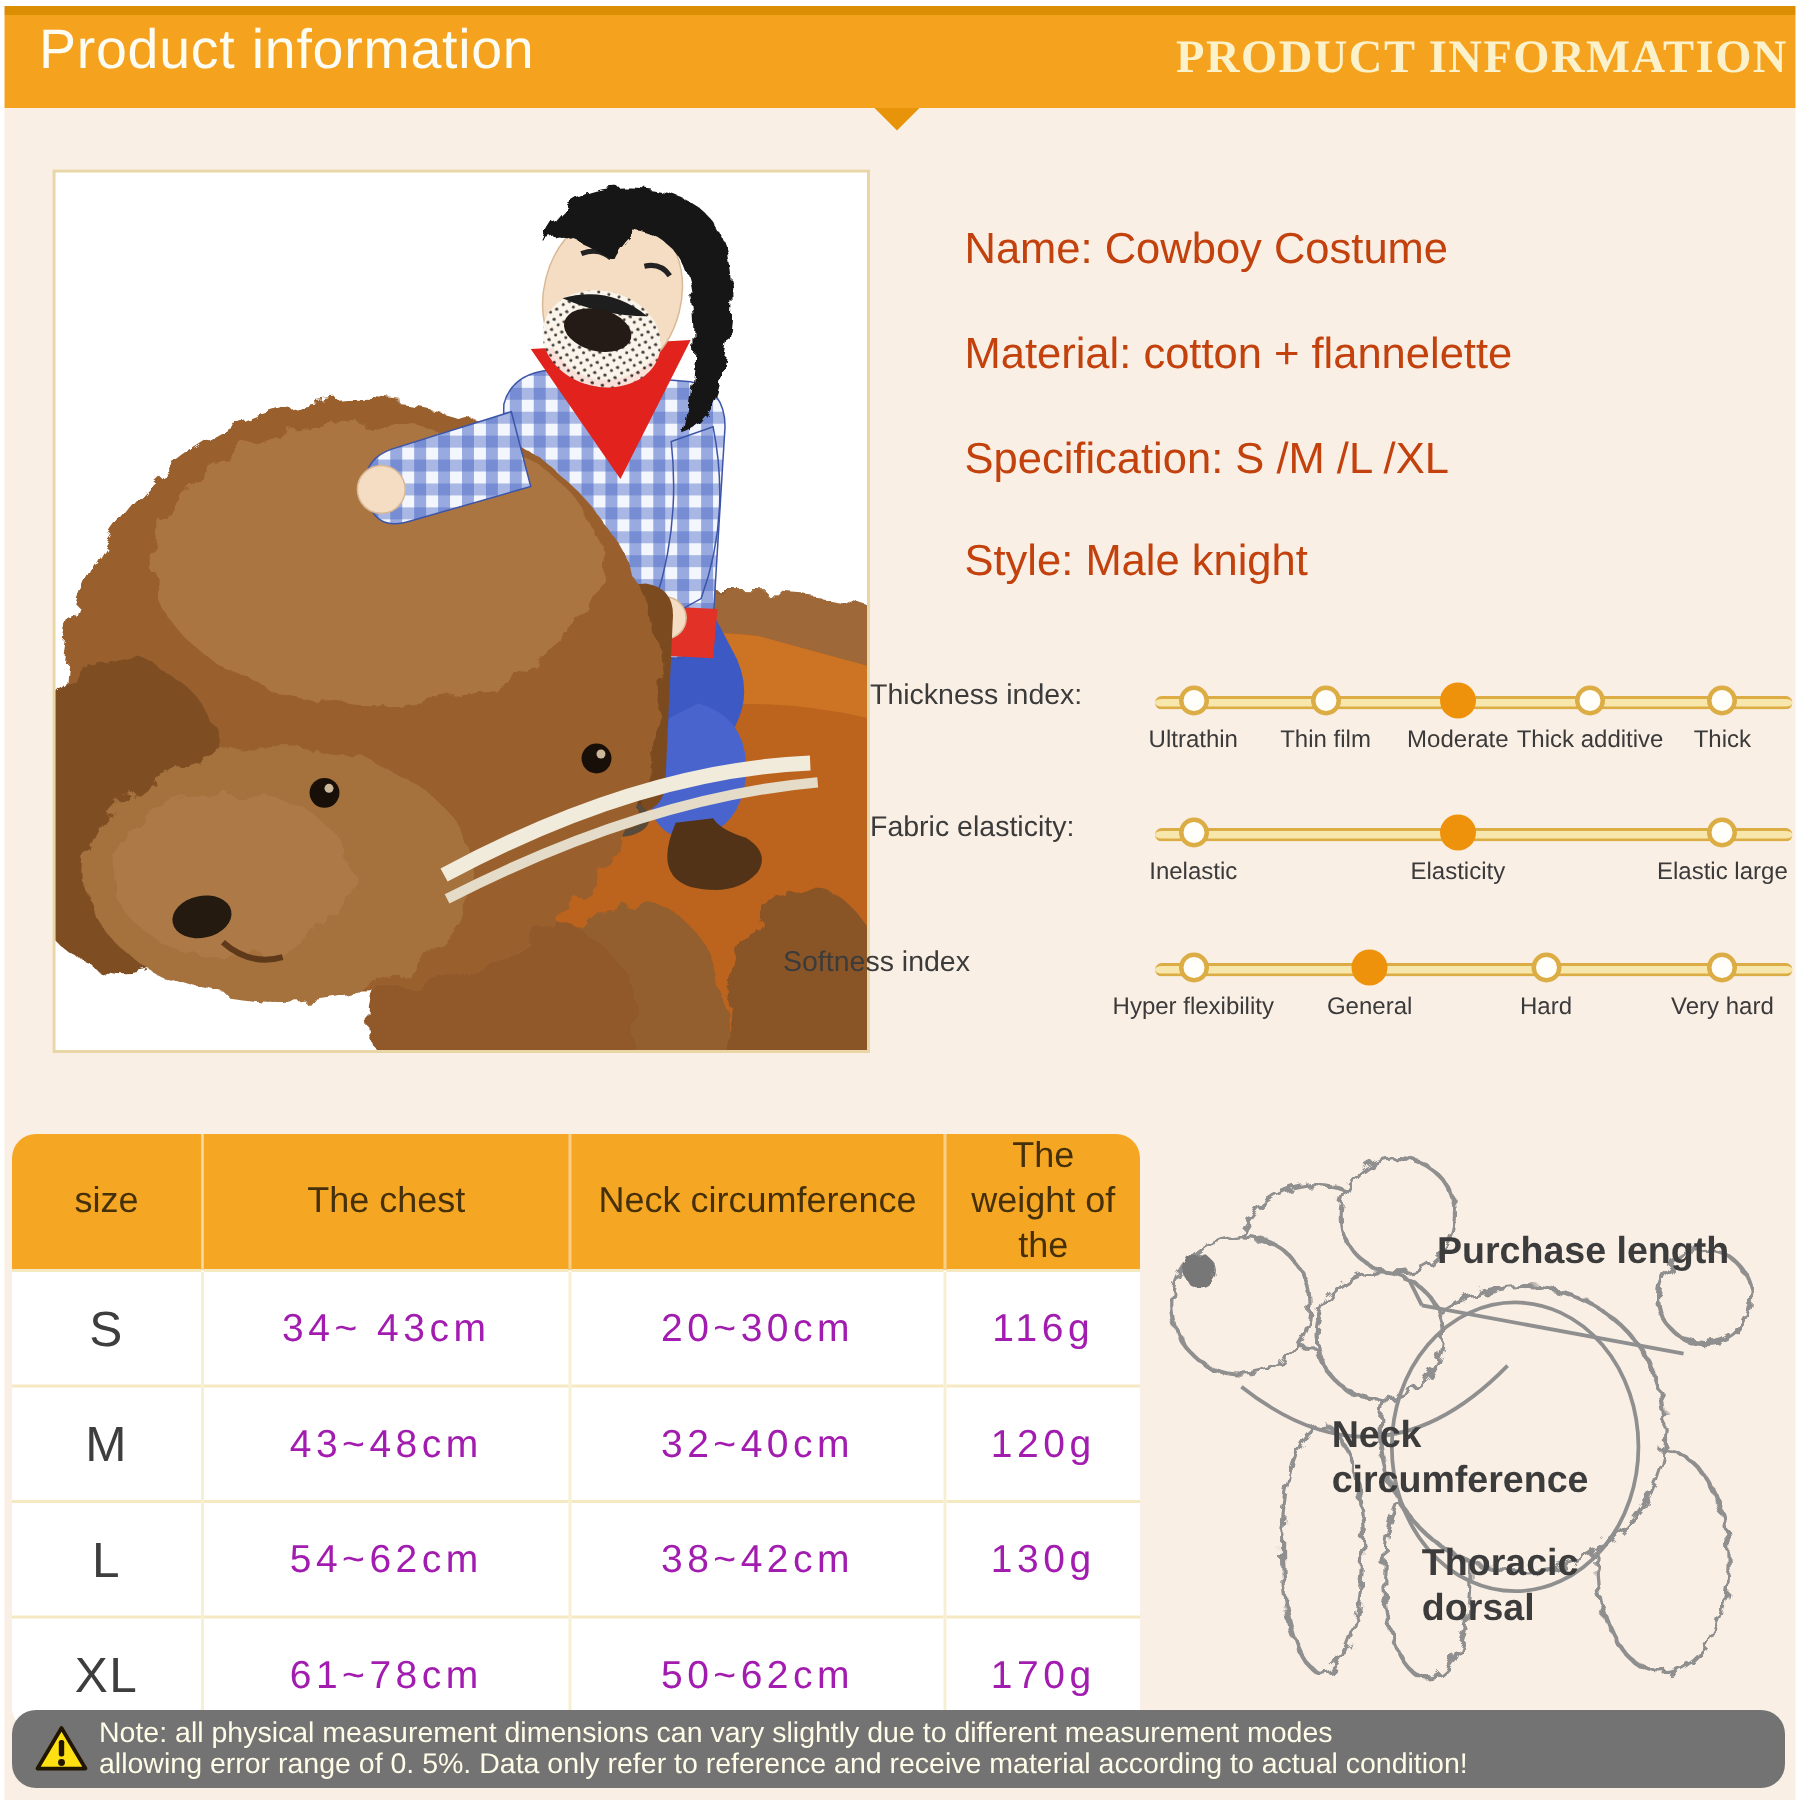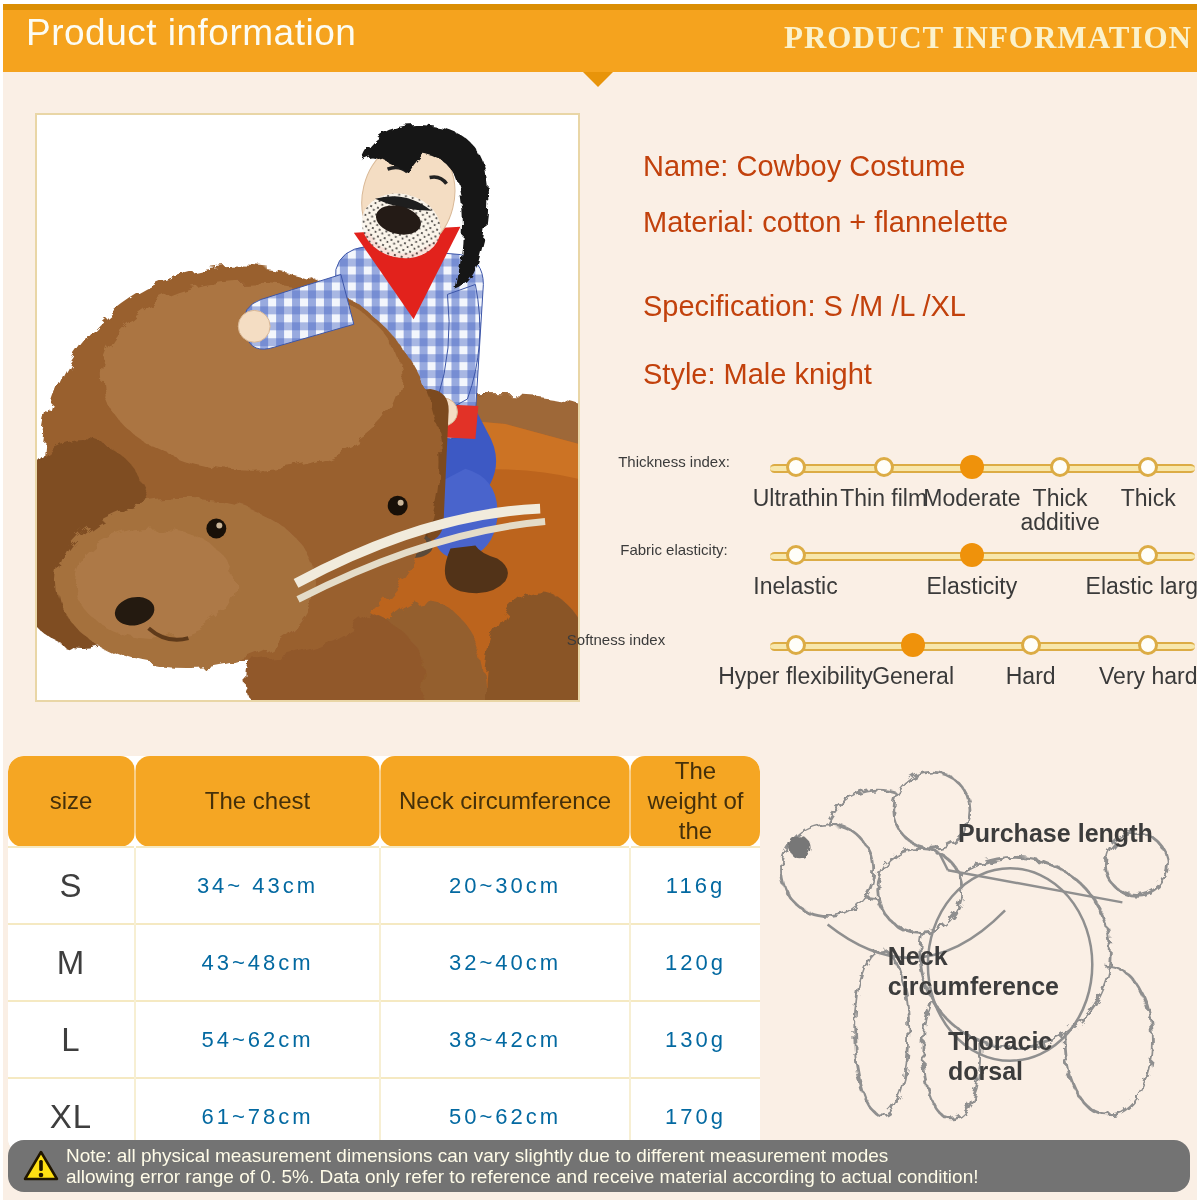--- a/index.html
+++ b/index.html
@@ -18,39 +18,39 @@
       color:#FBF2CC;letter-spacing:1px;white-space:nowrap;}
   .notch{position:absolute;left:583px;top:72px;width:0;height:0;
       border-left:15px solid transparent;border-right:15px solid transparent;border-top:15px solid #E8940A;}
   
   .photo-frame{position:absolute;left:35px;top:113px;width:541px;height:585px;background:#FFFFFF;
       border:2px solid #E9D6A6;}
   .photo-frame svg{display:block;}
   
   .info-line{position:absolute;left:643px;font-size:29px;color:#c2410c;white-space:nowrap;}
   
-  .slider-label{position:absolute;width:188px;text-align:center;font-size:15px;color:#3B3B3B;white-space:nowrap;}
+  .slider-label{position:absolute;width:188px;text-align:left;font-size:19px;color:#3B3B3B;white-space:nowrap;}
   .track{position:absolute;left:770px;width:425px;height:110px;}
   .rail{position:absolute;left:0;right:0;top:9px;height:5px;background:#F7E7AC;
       border-top:2px solid #DCAC45;border-bottom:2px solid #DCAC45;border-radius:6px;}
   .stop{position:absolute;top:2px;width:20px;height:20px;margin-left:-10px;border-radius:50%;
       background:#FFFEF8;border:3px solid #DCAC45;box-sizing:border-box;}
   .stop.active{top:0;width:24px;height:24px;margin-left:-12px;background:#EF920B;border:none;}
-  .stop-label{position:absolute;top:31px;transform:translateX(-50%);font-size:23px;color:#3A3A3A;
+  .stop-label{position:absolute;top:31px;transform:translateX(-50%);font-size:16px;color:#3A3A3A;
       white-space:nowrap;text-align:center;line-height:1.05;}
   .stop-label.wrap{white-space:normal;width:104px;}
   
   .table-wrap{position:absolute;left:8px;top:756px;width:752px;border-radius:16px;overflow:hidden;
       background:#FFFFFF;}
   table{border-collapse:collapse;table-layout:fixed;width:752px;}
   th{height:80px;background:#F5A623;color:#45300A;font-size:24px;font-weight:400;
-      text-align:center;vertical-align:middle;line-height:1.25;padding:0 6px;border-radius:15px;}
+      text-align:center;vertical-align:middle;line-height:1.25;padding:0 6px;}
   th + th{border-left:2px solid rgba(255,255,255,.45);}
-  td{height:73px;background:#FFFFFF;text-align:center;vertical-align:middle;color:#0369a1;
-      font-size:22px;letter-spacing:3px;border-top:2px solid #F5E9C2;}
+  td{height:73px;background:#FFFFFF;text-align:center;vertical-align:middle;color:#a21caf;
+      font-size:26px;letter-spacing:3px;border-top:2px solid #F5E9C2;}
   td + td{border-left:2px solid #F7EFD3;}
   td.c0{font-size:33px;letter-spacing:1px;color:#3E3E3E;}
   
   .diagram{position:absolute;left:768px;top:752px;width:424px;height:386px;font-weight:bold;}
   
   .note-bar{position:absolute;left:8px;top:1140px;width:1182px;height:52px;background:#737373;
       border-radius:16px;}
   .note-icon{position:absolute;left:14px;top:9px;}
   .note-text{position:absolute;left:58px;top:5px;color:#FFFCE8;font-size:19px;line-height:21px;}
   .note-text p{margin:0;white-space:nowrap;}
@@ -159,21 +159,21 @@
       </g>
 
       <g>
         <path d="M260,470 Q390,400 505,395" stroke="#F1EBDC" stroke-width="10" fill="none"></path>
         <path d="M262,486 Q395,418 510,408" stroke="#E4DCC8" stroke-width="7" fill="none"></path>
       </g>
     </svg>
   </div>
 
   <div class="info-line" style="top:150px;">Name: Cowboy Costume</div>
-  <div class="info-line" style="top:206px;">Material: cotton + flannelette</div>
+  <div class="info-line" style="top:220px;">Material: cotton + flannelette</div>
   <div class="info-line" style="top:290px;">Specification: S /M /L /XL</div>
   <div class="info-line" style="top:358px;">Style: Male knight</div>
 
   <div class="slider-label" style="left:580px;top:453px;">Thickness index:</div>
   <div class="slider-row">
     <div class="track" style="top:455px;">
       <div class="rail"></div>
     <div class="stop" style="left: 6%;"></div>
         <div class="stop-label" style="left: 6%;">Ultrathin</div>
         <div class="stop" style="left: 26.75%;"></div>

